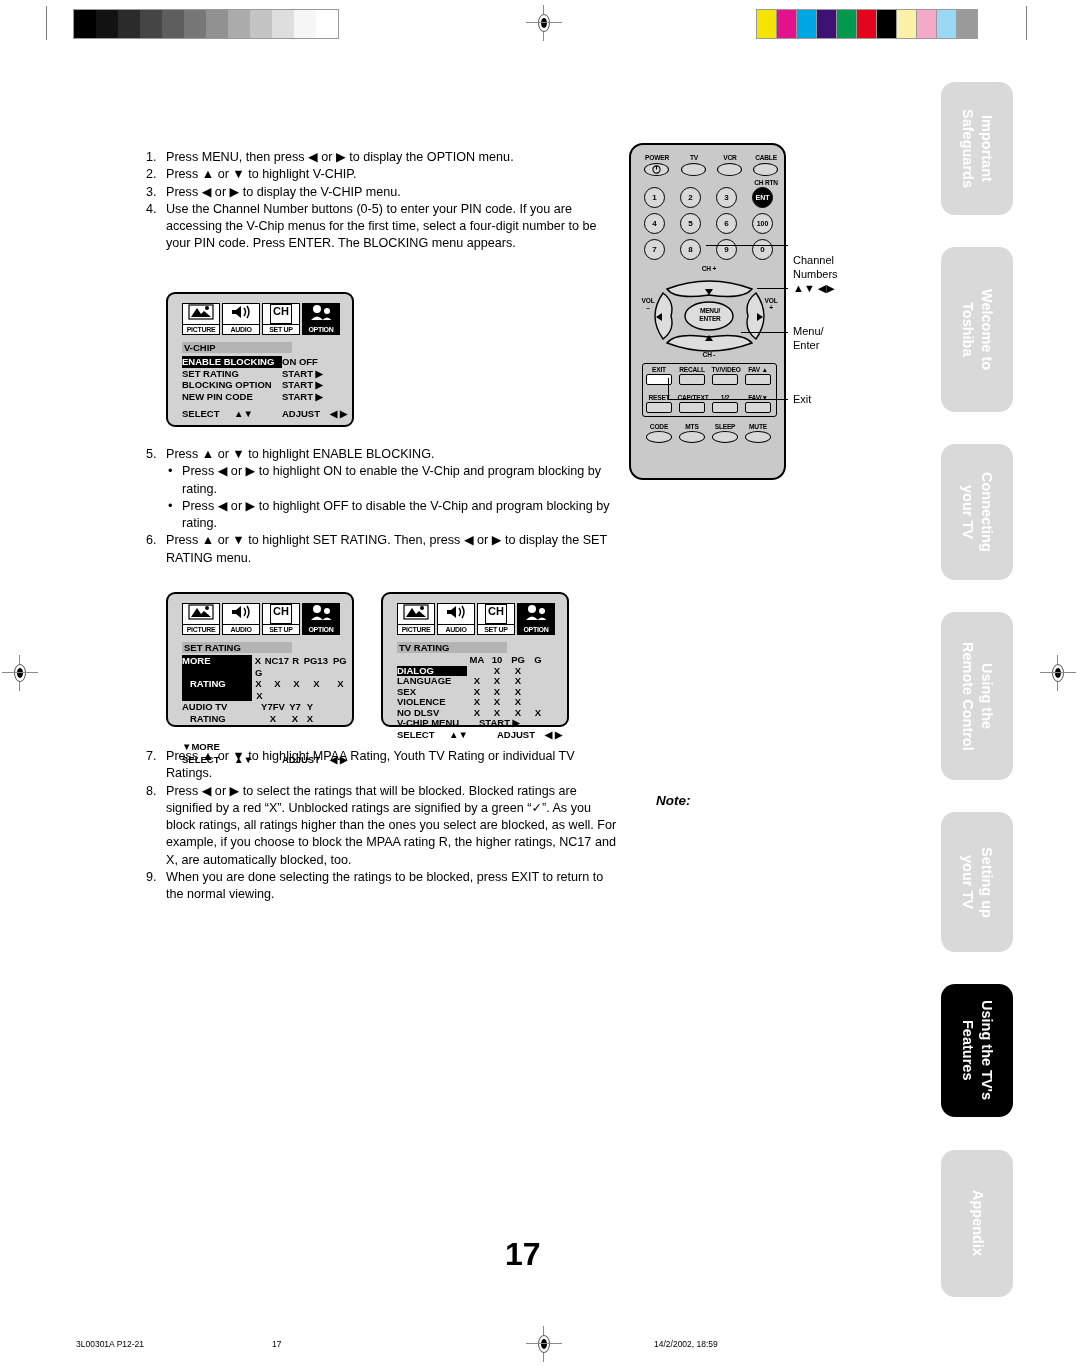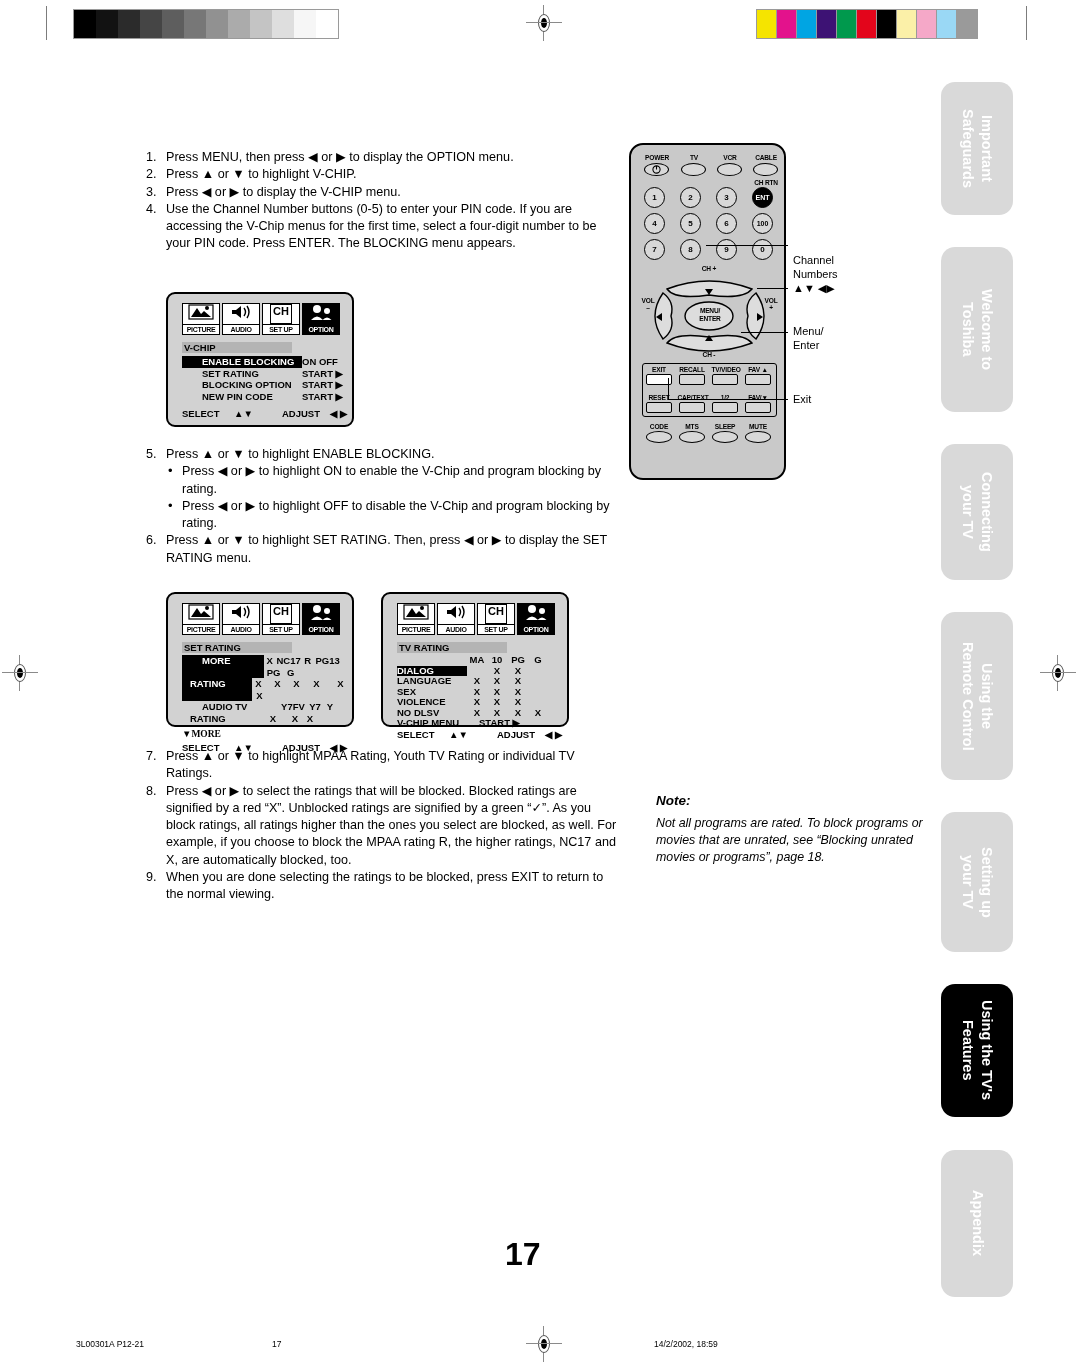--- a/index.html
+++ b/index.html
@@ -33,21 +33,21 @@
   .osd-icons{display:flex;align-items:flex-end;gap:2px;margin:9px 0 0 14px;}
   .ic{width:38px;box-sizing:border-box;}
   .ic .glyph{height:22px;border:1.6px solid #000;background:#fff;display:flex;justify-content:center;box-sizing:border-box;}
   .ic .cap{font-size:7px;font-weight:bold;text-align:center;letter-spacing:-.3px;line-height:9px;
            border:1.6px solid #000;border-top:0;background:#fff;box-sizing:border-box;}
   .ic.sel .glyph,.ic.sel .cap{background:#000;color:#fff;border-color:#000;}
   .ic.sel .cap{background:#000;color:#fff;}
   .osd-title{font-size:9.5px;font-weight:bold;margin:7px 0 2px 14px;background:#b4b4b4;display:inline-block;padding:0 2px;min-width:106px;}
   .osd-rows{margin:1px 0 0 14px;font-size:9.5px;font-weight:bold;line-height:11.5px;}
   .rw{display:flex;}
-  .lbl{width:100px;padding-left:20px;}
+  .lbl{width:100px;}
   .hl{background:#000;color:#fff;}
   .osd-foot{margin:6px 0 0 14px;font-size:9.5px;font-weight:bold;display:flex;}
   .mono-col{display:inline-block;text-align:center;}
 
   
   .remote{position:absolute;background:#c9c9c9;border:2px solid #000;border-radius:14px;box-sizing:border-box;}
   .rbtn-o{border:1.6px solid #000;border-radius:50%;background:#d8d8d8;box-sizing:border-box;
           display:flex;align-items:center;justify-content:center;font-size:8px;font-weight:bold;}
   .rbtn-r{border:1.6px solid #000;border-radius:2px;background:#d8d8d8;box-sizing:border-box;}
   .rlabel{position:absolute;font-size:6.6px;font-weight:bold;text-align:center;letter-spacing:-.2px;}
@@ -272,21 +272,21 @@
         <span id="mpaa-marks"><span class="mono-col" style="width: 12px;">X</span><span class="mono-col" style="width: 26px;">X</span><span class="mono-col" style="width: 12px;">X</span><span class="mono-col" style="width: 28px;">X</span><span class="mono-col" style="width: 20px;">X</span><span class="mono-col" style="width: 14px;">X</span></span>
       </div>
       <div class="rw">
         <span class="lbl" style="width:78px;">AUDIO TV</span>
         <span id="youth-cols"><span class="mono-col" style="width: 26px;">Y7FV</span><span class="mono-col" style="width: 18px;">Y7</span><span class="mono-col" style="width: 12px;">Y</span></span>
       </div>
       <div class="rw">
         <span class="lbl" style="width:78px;padding-left:8px;box-sizing:border-box;">RATING</span>
         <span id="youth-marks"><span class="mono-col" style="width: 26px;">X</span><span class="mono-col" style="width: 18px;">X</span><span class="mono-col" style="width: 12px;">X</span></span>
       </div>
-      <div style="margin-top:5px;font-family:Liberation Serif, serif;">▼MORE</div>
+      <div style="margin-top:17px;">▼MORE</div>
     </div>
     <div class="osd-foot" style="margin-top:1px;">
       <span style="width:52px;">SELECT</span>
       <span style="width:48px;">▲▼</span>
       <span style="width:48px;">ADJUST</span>
       <span>◀ ▶</span>
     </div>
   </div>
 
   <div class="osd" style="left:381px;top:592px;width:188px;height:135px;">
@@ -504,21 +504,20 @@
   </div>
   <div class="cotext" style="left:793px;top:324px;">
     <span>Menu/</span><br>
     <span>Enter</span>
   </div>
   <div class="cotext" style="left:793px;top:392px;">
     <span>Exit</span>
   </div>
 
   <div class="note-h" style="position:absolute;left:656px;top:793px;">Note:</div>
-  <div class="note-b" style="position:absolute;left:656px;top:815px;width:275px;">Not all programs are rated. To block programs or movies that are unrated, see “Blocking unrated movies or programs”, page 18.</div>
 
   <div id="tabs">
       <div class="tab" style="left: 941px; top: 82px; width: 72px; height: 133px;">
         <div class="vtxt">Important<br>Safeguards</div>
       </div>
       <div class="tab" style="left: 941px; top: 247px; width: 72px; height: 165px;">
         <div class="vtxt">Welcome to<br>Toshiba</div>
       </div>
       <div class="tab" style="left: 941px; top: 444px; width: 72px; height: 136px;">
         <div class="vtxt">Connecting<br>your TV</div>

